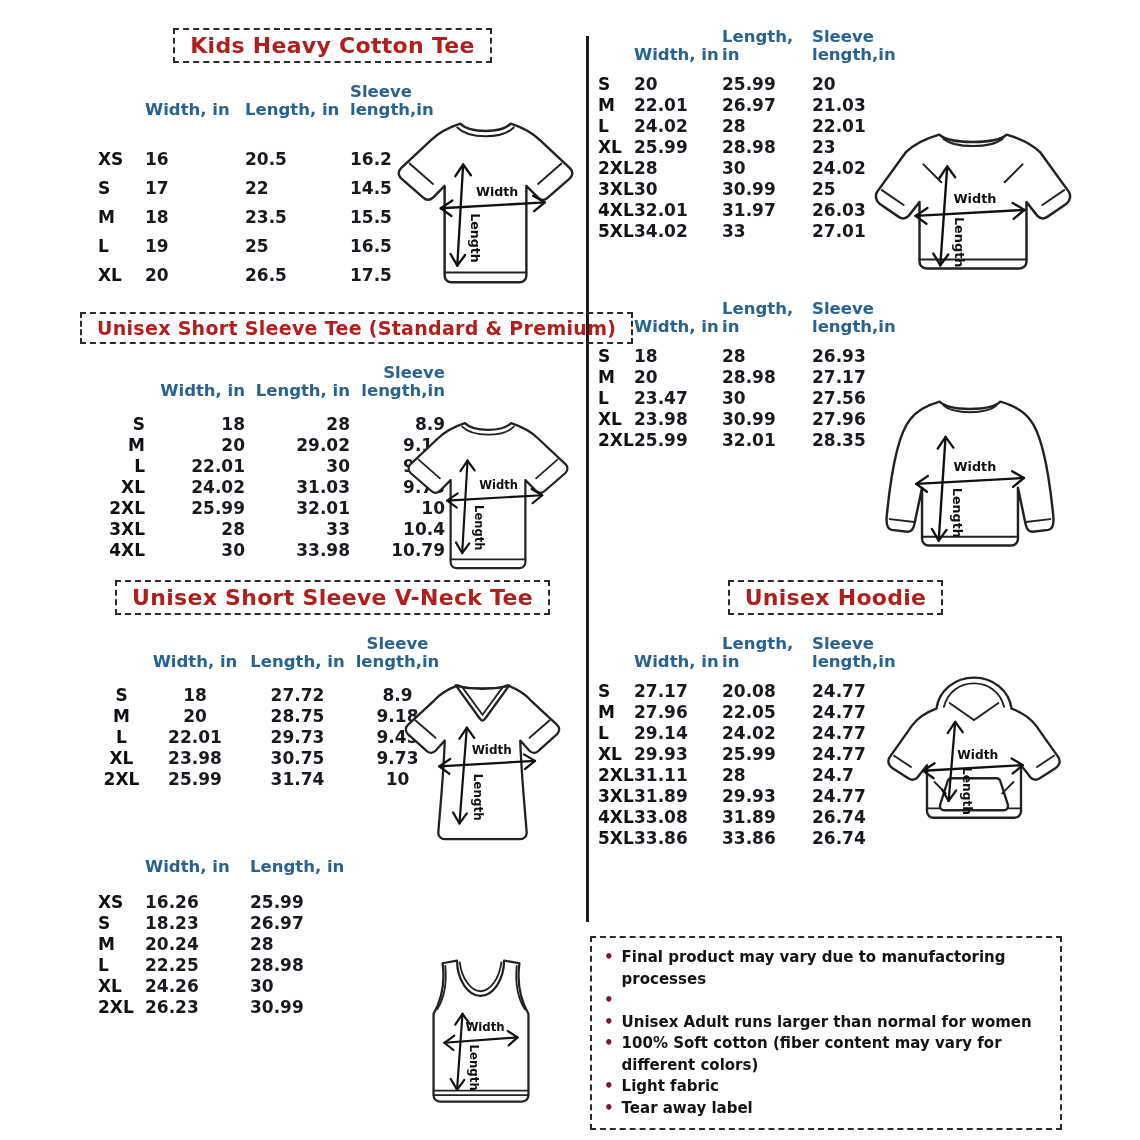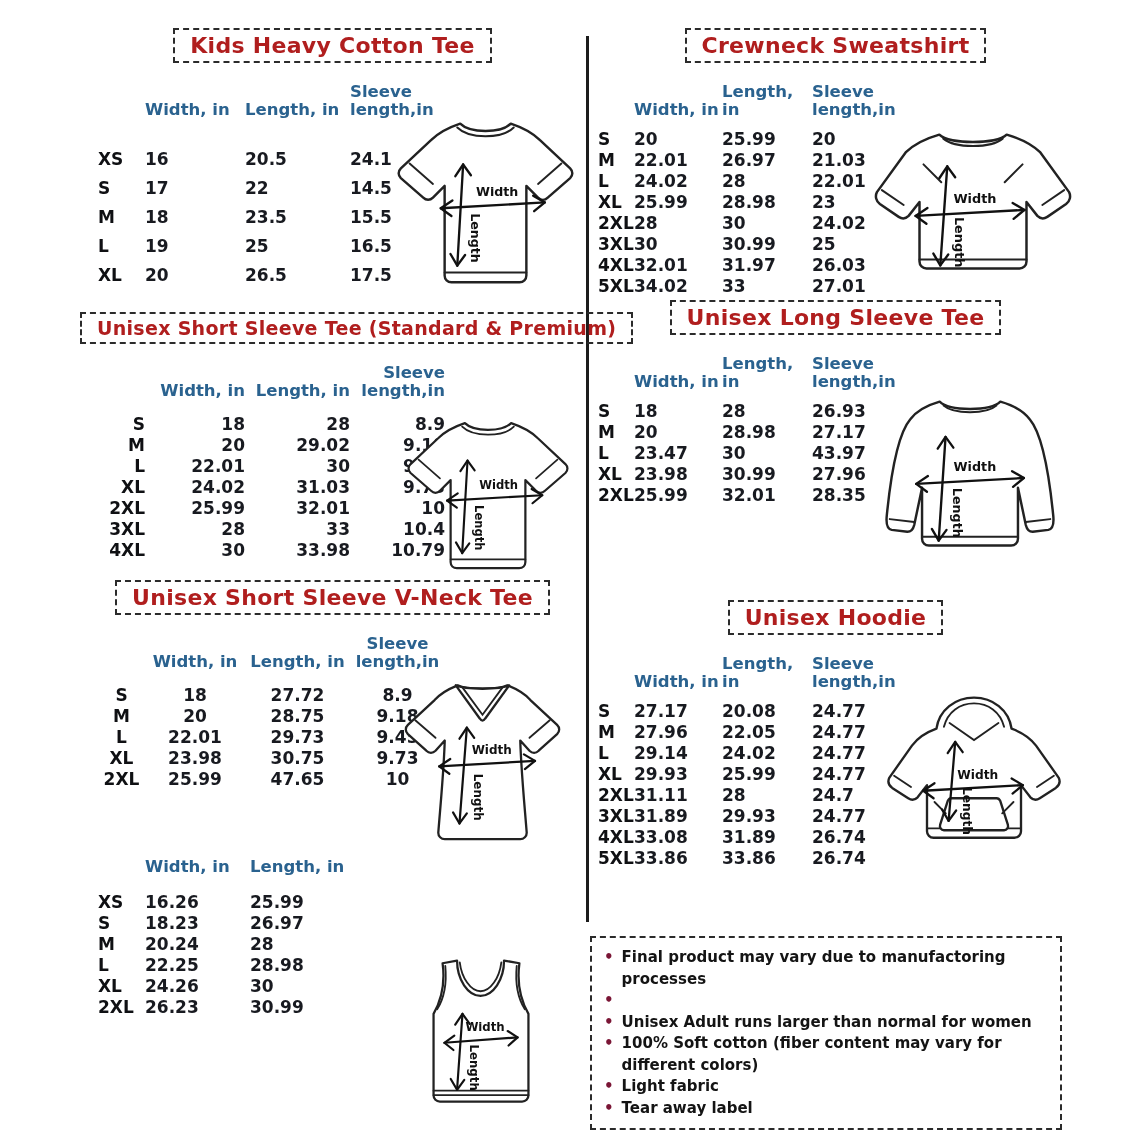--- a/index.html
+++ b/index.html
@@ -62,21 +62,21 @@
         <span class="hcell">Width, in</span>
         <span class="hcell">Length, in</span>
         <span class="hcell">Sleeve
 length,in</span>
       </div>
       <div class="tbody rh29">
           <div class="trow" style="grid-template-columns: 47px 100px 105px 95px;">
             <span class="tcell size">XS</span>
             <span class="tcell">16</span>
             <span class="tcell">20.5</span>
-            <span class="tcell">24.1</span>
+            <span class="tcell">16.2</span>
           </div>
           <div class="trow" style="grid-template-columns: 47px 100px 105px 95px;">
             <span class="tcell size">S</span>
             <span class="tcell">17</span>
             <span class="tcell">22</span>
             <span class="tcell">14.5</span>
           </div>
           <div class="trow" style="grid-template-columns: 47px 100px 105px 95px;">
             <span class="tcell size">M</span>
             <span class="tcell">18</span>
@@ -112,21 +112,20 @@
       <g>
         <path class="arr" d="M77,56 L71,160"></path>
         <path class="arr" d="M77,56 l-8,12 M77,56 l8,11"></path>
         <path class="arr" d="M71,160 l-7,-12 M71,160 l8,-11"></path>
       </g>
       <text class="alabel" transform="translate(85,106) rotate(90)">Length</text>
     </svg>
   </section>
 
   <section class="panel" style="left:593px;top:28px;width:485px;height:268px;">
-    <h2 class="ptitle">Crewneck Sweatshirt</h2>
     <div class="table ml5">
       <div class="thead mb10" style="grid-template-columns:36px 88px 90px 85px;">
         <span class="hcell"></span>
         <span class="hcell">Width, in</span>
         <span class="hcell">Length, in</span>
         <span class="hcell">Sleeve
 length,in</span>
       </div>
       <div class="tbody rh21">
           <div class="trow" style="grid-template-columns: 36px 88px 90px 85px;">
@@ -272,21 +271,20 @@
       <g>
         <path class="arr" d="M77,56 L71,160"></path>
         <path class="arr" d="M77,56 l-8,12 M77,56 l8,11"></path>
         <path class="arr" d="M71,160 l-7,-12 M71,160 l8,-11"></path>
       </g>
       <text class="alabel" transform="translate(85,106) rotate(90)">Length</text>
     </svg>
   </section>
 
   <section class="panel" style="left:593px;top:300px;width:485px;height:268px;">
-    <h2 class="ptitle">Unisex Long Sleeve Tee</h2>
     <div class="table ml5">
       <div class="thead mb10" style="grid-template-columns:36px 88px 90px 85px;">
         <span class="hcell"></span>
         <span class="hcell">Width, in</span>
         <span class="hcell">Length, in</span>
         <span class="hcell">Sleeve
 length,in</span>
       </div>
       <div class="tbody rh21">
           <div class="trow" style="grid-template-columns: 36px 88px 90px 85px;">
@@ -298,21 +296,21 @@
           <div class="trow" style="grid-template-columns: 36px 88px 90px 85px;">
             <span class="tcell size">M</span>
             <span class="tcell">20</span>
             <span class="tcell">28.98</span>
             <span class="tcell">27.17</span>
           </div>
           <div class="trow" style="grid-template-columns: 36px 88px 90px 85px;">
             <span class="tcell size">L</span>
             <span class="tcell">23.47</span>
             <span class="tcell">30</span>
-            <span class="tcell">43.97</span>
+            <span class="tcell">27.56</span>
           </div>
           <div class="trow" style="grid-template-columns: 36px 88px 90px 85px;">
             <span class="tcell size">XL</span>
             <span class="tcell">23.98</span>
             <span class="tcell">30.99</span>
             <span class="tcell">27.96</span>
           </div>
           <div class="trow" style="grid-template-columns: 36px 88px 90px 85px;">
             <span class="tcell size">2XL</span>
             <span class="tcell">25.99</span>
@@ -373,21 +371,21 @@
           </div>
           <div class="trow" style="grid-template-columns: 47px 100px 105px 95px;">
             <span class="tcell size">XL</span>
             <span class="tcell">23.98</span>
             <span class="tcell">30.75</span>
             <span class="tcell">9.73</span>
           </div>
           <div class="trow" style="grid-template-columns: 47px 100px 105px 95px;">
             <span class="tcell size">2XL</span>
             <span class="tcell">25.99</span>
-            <span class="tcell">47.65</span>
+            <span class="tcell">31.74</span>
             <span class="tcell">10</span>
           </div>
         </div>
     </div>
     <svg class="illus" style="right:15px;top:90px;" width="175" height="178" viewBox="0 0 190 192">
       <path class="g" d="M68,16 C58,20 49,25 43,32 L14,59 C11,62 11,66 14,69 L34,87 C37,90 41,90 44,87 L54,76 C53,110 49,150 47,176 C47,180 50,183 54,183 L136,183 C140,183 143,180 143,176 C141,150 137,110 136,76 L146,87 C149,90 153,90 156,87 L176,69 C179,66 179,62 176,59 L147,32 C141,25 132,20 122,16 C112,21 78,21 68,16 Z"></path>
       <path class="g" d="M66,16 L92,52 C94,55 96,55 98,52 L124,16 C114,21 76,21 66,16 Z"></path>
       <path class="ln" d="M73,18 L95,48 L117,18"></path>
       <path class="ln" d="M22,54 L44,73"></path>
       <path class="ln" d="M168,54 L146,73"></path>
@@ -399,21 +397,21 @@
       <text class="alabel" x="105" y="91" text-anchor="middle">Width</text>
       <g>
         <path class="arr" d="M78,62 L70,166"></path>
         <path class="arr" d="M78,62 l-8,12 M78,62 l8,11"></path>
         <path class="arr" d="M70,166 l-7,-12 M70,166 l8,-11"></path>
       </g>
       <text class="alabel" transform="translate(86,112) rotate(90)">Length</text>
     </svg>
   </section>
 
-  <section class="panel" style="left:593px;top:600px;width:485px;height:268px;">
+  <section class="panel" style="left:593px;top:580px;width:485px;height:268px;">
     <h2 class="ptitle">Unisex Hoodie</h2>
     <div class="table ml5">
       <div class="thead mb10" style="grid-template-columns:36px 88px 90px 85px;">
         <span class="hcell"></span>
         <span class="hcell">Width, in</span>
         <span class="hcell">Length, in</span>
         <span class="hcell">Sleeve
 length,in</span>
       </div>
       <div class="tbody rh21">

